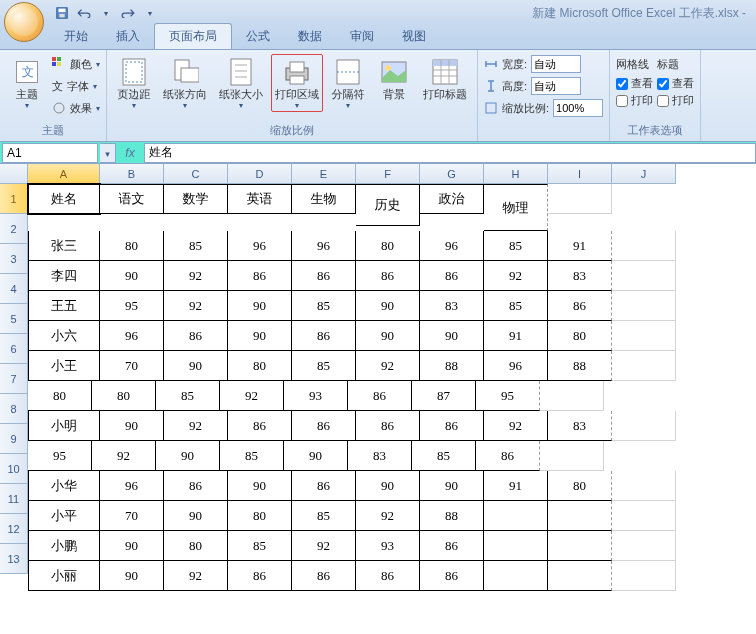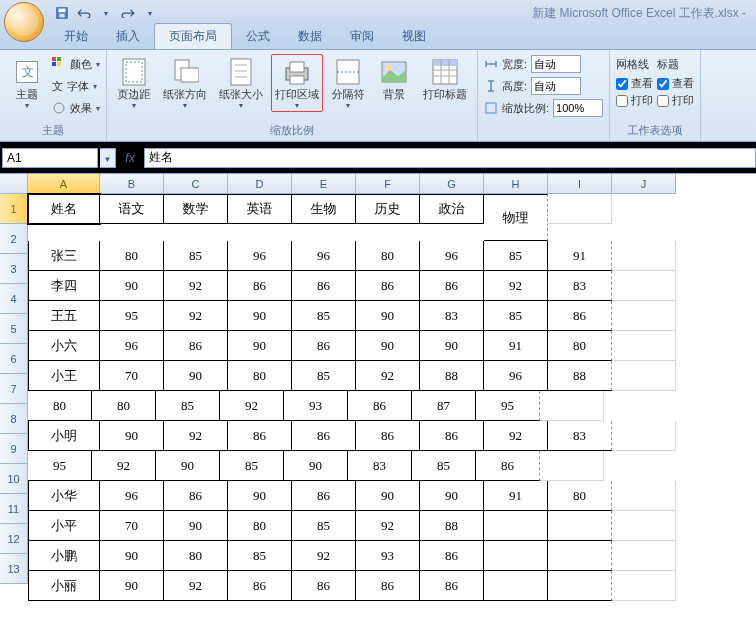--- a/index.html
+++ b/index.html
@@ -28,21 +28,21 @@
     .ribbon-icon-lg { width: 32px; height: 32px; display: flex; align-items: center; justify-content: center; }
     .ribbon-btn-label { font-size: 11px; color: #333; text-align: center; line-height: 1.2; }
     .ribbon-col { display: flex; flex-direction: column; gap: 2px; }
     .ribbon-row-item { display: flex; align-items: center; gap: 4px; font-size: 11px; color: #333; height: 20px; }
     .ribbon-input { width: 50px; height: 18px; border: 1px solid #8ba6c9; font-size: 11px; padding: 0 2px; background: #fff; }
     .ribbon-check { display: flex; align-items: center; gap: 3px; font-size: 11px; color: #333; }
     .ribbon-check input { width: 12px; height: 12px; }
     .dropdown-arrow { font-size: 8px; color: #3b5a8a; }
     
     
-    .formula-area { height: 32px; display: flex; align-items: center; border-bottom: 1px solid #8ba6c9; background: #000000; }
+    .formula-area { height: 22px; display: flex; align-items: center; border-bottom: 1px solid #8ba6c9; background: #5eead4; }
     .name-box { width: 96px; border: 1px solid #8ba6c9; background: #fff; height: 20px; padding: 0 4px; display: flex; align-items: center; font-size: 12px; margin: 0 2px; }
     .name-box-arrow { width: 16px; border: 1px solid #8ba6c9; border-left: none; height: 20px; background: #e4ecf7; text-align: center; font-size: 9px; color: #3b5a8a; line-height: 20px; }
     .fx-btn { width: 20px; font-style: italic; color: #5a7299; text-align: center; margin: 0 4px; }
     .formula-bar { flex: 1; background: #fff; border: 1px solid #8ba6c9; height: 20px; padding: 0 4px; font-size: 12px; display: flex; align-items: center; }
     
     
     .sheet { display: flex; }
     .select-all { width: 28px; height: 20px; background: linear-gradient(#f2f6fc, #dce6f2); border-right: 1px solid #9eb6ce; border-bottom: 1px solid #9eb6ce; }
     .col-headers { display: flex; }
     .col-header { height: 20px; background: linear-gradient(#f2f6fc, #dce6f2); border-right: 1px solid #9eb6ce; border-bottom: 1px solid #9eb6ce; text-align: center; font-size: 11px; color: #3b5a8a; line-height: 20px; }
@@ -319,21 +319,21 @@
         <div class="col-header" style="width: 64px;">I</div>
         <div class="col-header" style="width: 64px;">J</div>
       </div>
     <div class="grid-body" id="grid-body">
         <div class="grid-row">
           <div class="cell data data-top data-left selected" style="width: 72px; height: 30px;">姓名</div>
           <div class="cell data data-top" style="width: 64px; height: 30px;">语文</div>
           <div class="cell data data-top" style="width: 64px; height: 30px;">数学</div>
           <div class="cell data data-top" style="width: 64px; height: 30px;">英语</div>
           <div class="cell data data-top" style="width: 64px; height: 30px;">生物</div>
-          <div class="cell data data-top" style="width: 64px; height: 30px;">历史</div>
+          <div class="cell data data-top" style="width: 64px; height: 42px;">历史</div>
           <div class="cell data data-top" style="width: 64px; height: 30px;">政治</div>
           <div class="cell data data-top dotted-right" style="width: 64px; height: 47px;">物理</div>
           <div class="cell" style="width: 64px; height: 30px;"></div>
         </div>
         <div class="grid-row">
           <div class="cell data data-left" style="width: 72px; height: 30px;">张三</div>
           <div class="cell data" style="width: 64px; height: 30px;">80</div>
           <div class="cell data" style="width: 64px; height: 30px;">85</div>
           <div class="cell data" style="width: 64px; height: 30px;">96</div>
           <div class="cell data" style="width: 64px; height: 30px;">96</div>

